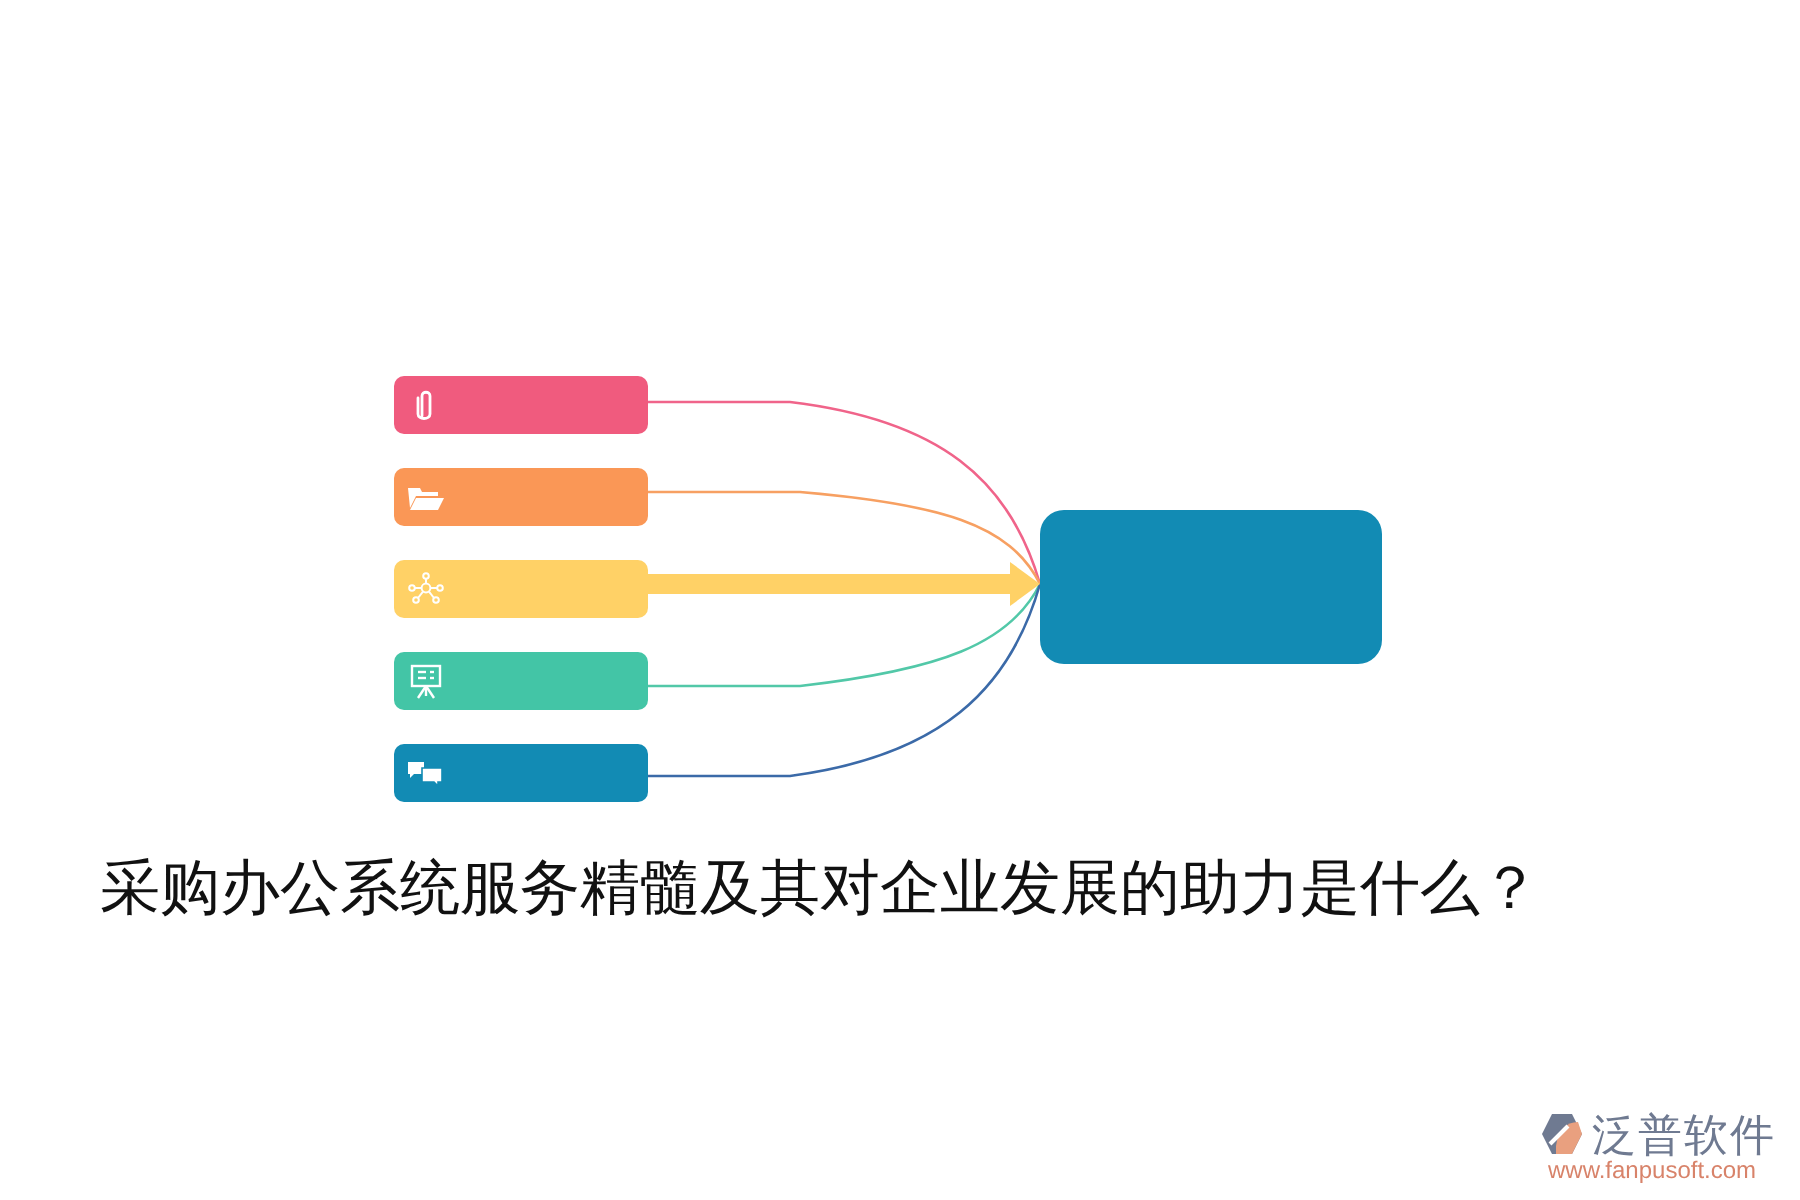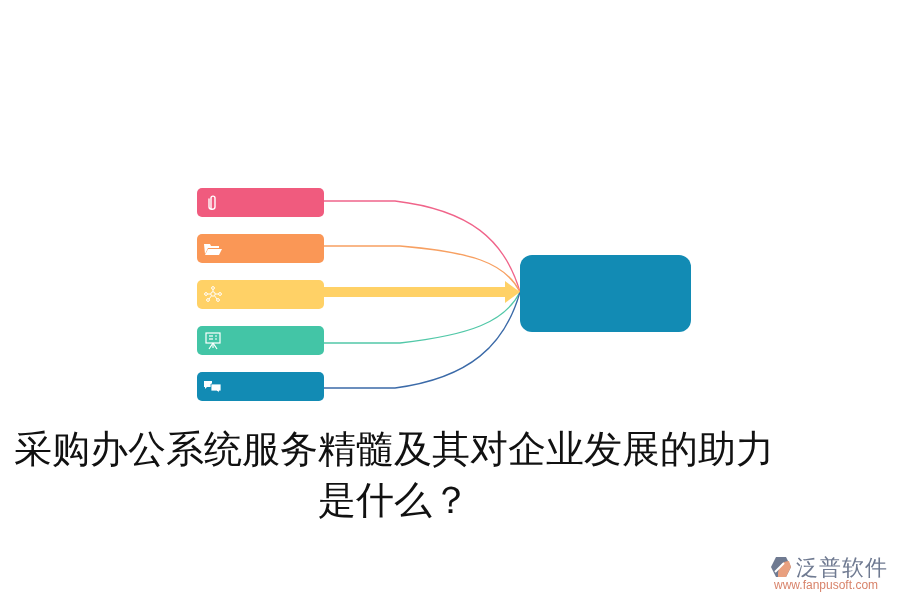--- a/index.html
+++ b/index.html
@@ -1,21 +1,21 @@
 <!DOCTYPE html>
 <html><head>
 <meta charset="utf-8">
 <style>
   html, body { margin:0; padding:0; }
   body { width:900px; height:600px; background:#ffffff; position:relative; overflow:hidden; font-family:"DejaVu Sans", sans-serif; }
   .node { position:absolute; left:197px; width:127px; height:29px; border-radius:5px; }
   .node .icon { position:absolute; left:6px; top:5px; width:20px; height:19px; }
   .center { position:absolute; left:520px; top:255px; width:171px; height:77px; border-radius:12px; }
   svg.lines { position:absolute; left:0; top:0; }
-  .title { position:absolute; left:0; width:788px; top:424px; text-align:center; font-family:"DejaVu Serif", serif; font-size:38px; color:#111; letter-spacing:0px; }
+  .title { position:absolute; left:16px; width:788px; top:424px; text-align:center; font-family:"DejaVu Serif", serif; font-size:30px; color:#111; letter-spacing:0px; }
   .logo { position:absolute; left:766px; top:553px; width:130px; height:40px; }
   .logo .brand { position:absolute; left:30px; top:0; font-size:22px; color:#6f7a91; font-family:"DejaVu Sans", sans-serif; letter-spacing:1px;text-align:right; }
   .logo .url { position:absolute; left:8px; top:25px; font-size:12px; color:#d8836a; font-family:Liberation Sans, sans-serif; }
   .logo .mark { position:absolute; left:4px; top:2px; width:24px; height:24px; }
 </style>
 </head>
 <body>
 
 <svg class="lines" width="900" height="600">
   <path d="M324,201 L395,201 C470,210 505,240 520,292" fill="none" stroke="#f0648a" stroke-width="1.3"></path>

